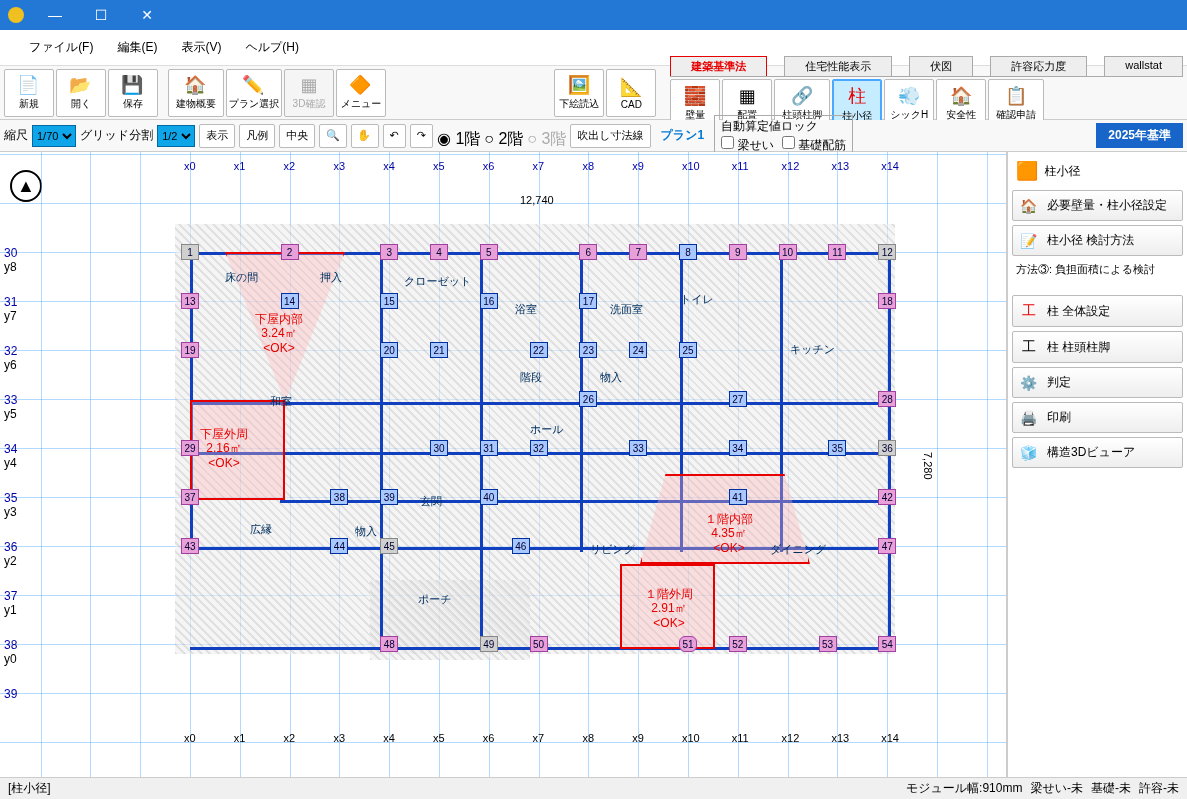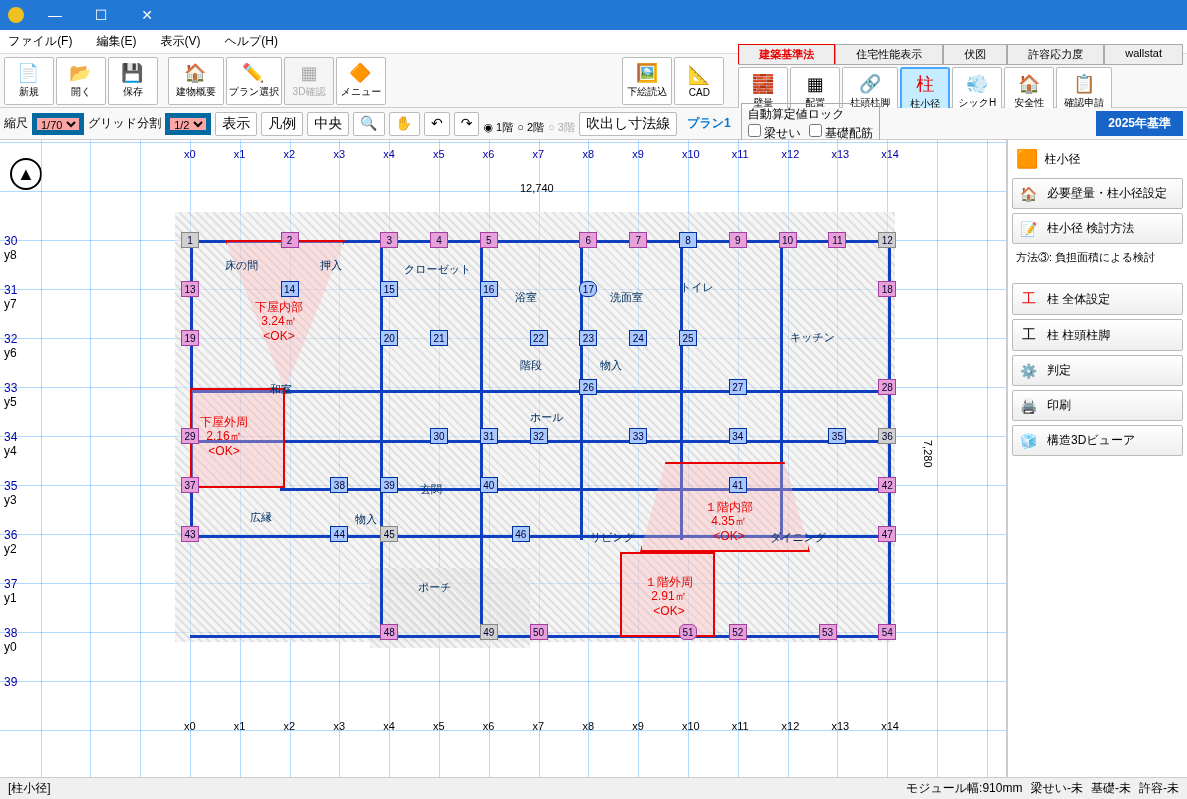--- a/index.html
+++ b/index.html
@@ -2,36 +2,36 @@
 <html><head>
 <meta charset="utf-8">
 <style>
 * { margin: 0; padding: 0; box-sizing: border-box; font-family: "MS UI Gothic", sans-serif; font-size: 12px; }
 body { width: 1187px; height: 799px; background: #fff; overflow: hidden; display: flex; flex-direction: column; }
 .titlebar { height: 30px; background: #2478d5; color: #fff; display: flex; align-items: center; padding: 0 8px; }
 .titlebar .icon { width: 16px; height: 16px; background: #f0c020; border-radius: 50%; margin-right: 8px; }
 .titlebar .title { flex: 1; }
 .winbtns { display: flex; gap: 0; }
 .winbtn { width: 46px; height: 30px; display: flex; align-items: center; justify-content: center; color: #fff; font-size: 14px; }
-.menubar { height: 24px; background: #fff; border-bottom: 1px solid #ddd; display: flex; align-items: center; padding: 0 4px; gap: 16px; }
+.menubar { height: 36px; background: #fff; border-bottom: 1px solid #ddd; display: flex; align-items: center; padding: 0 25px; gap: 16px; }
 .menuitem { padding: 2px 4px; }
 .toolbar1 { height: 54px; background: #f8f8f8; border-bottom: 1px solid #ccc; display: flex; align-items: center; padding: 2px 4px; gap: 2px; }
 .tbtn { width: 50px; height: 48px; border: 1px solid #bbb; background: #fff; display: flex; flex-direction: column; align-items: center; justify-content: center; gap: 1px; border-radius: 2px; cursor: pointer; }
 .tbtn .ico { font-size: 18px; }
 .tbtn .lbl { font-size: 10px; }
 .tbtn.wide { width: 56px; }
 .tbtn.active { background: #c6ecff; border-color: #49a8ff; box-shadow: inset 0 0 0 1px #49a8ff; }
 .tbtn.disabled { color: #aaa; background: #f5f5f5; }
-.tabrow { display: flex; gap: 0; height: 20px; margin-top: -2px; }
+.tabrow { display: flex; gap: 17px; height: 20px; margin-top: -2px; }
 .tab { padding: 2px 20px; border: 1px solid #aaa; border-bottom: none; background: #eee; font-size: 11px; }
 .tab.red { color: #e80000; font-weight: bold; border-color:#e80000;}
 .toolbar2 { height: 32px; background: #f8f8f8; border-bottom: 1px solid #ccc; display: flex; align-items: center; padding: 0 4px; gap: 4px; }
-.t2btn { height: 24px; padding: 0 6px; border: 1px solid #bbb; background: #fff; display: flex; align-items: center; justify-content: center; border-radius: 2px; cursor: pointer; font-size: 14px; font-family: Liberation Serif, serif; }
-.sel { height: 22px; border: 5px solid #0369a1; background: #fca5a5; font-size: 11px; }
-.radio { display: flex; align-items: center; gap: 2px; font-size: 11px; margin-top: 8px; }
+.t2btn { height: 24px; padding: 0 6px; border: 1px solid #bbb; background: #fff; display: flex; align-items: center; justify-content: center; border-radius: 2px; cursor: pointer; font-size: 11px; }
+.sel { height: 22px; border: 1px solid #0369a1; background: #0ea5e9; font-size: 11px; }
+.radio { display: flex; align-items: center; gap: 2px; font-size: 16px; margin-top: 8px; }
 .planlabel { color: #0078d4; font-weight: bold; padding: 0 6px; }
 .yearbadge { background: #1765c8; color: #fff; padding: 4px 12px; font-weight: bold; margin-left: auto; }
 .autobox { border: 1px solid #aaa; padding: 2px 6px; font-size: 10px; display: flex; flex-direction: column; gap: 1px; }
 .autobox .row { display: flex; gap: 8px; }
 .mainrow { flex: 1; display: flex; min-height: 0; }
 .canvas { flex: 1; background: #fff; position: relative; overflow: hidden; border-right: 1px solid #ccc; }
 .sidebar { width: 180px; background: #fff; border-left: 1px solid #ccc; padding: 4px; display: flex; flex-direction: column; gap: 4px; }
 .sidehead { display: flex; align-items: center; gap: 6px; padding: 4px; }
 .sidehead .ico { font-size: 18px; }
 .sbtn { border: 1px solid #bbb; background: linear-gradient(#fff,#eee); padding: 6px; display: flex; align-items: center; gap: 8px; border-radius: 2px; cursor: pointer; }
@@ -287,21 +287,21 @@
         <div class="pillar pp" style="left: 629.2px; top: 92px;">7</div>
         <div class="pillar" style="left: 679px; top: 92px;">8</div>
         <div class="pillar pp" style="left: 728.8px; top: 92px;">9</div>
         <div class="pillar pp" style="left: 778.6px; top: 92px;">10</div>
         <div class="pillar pp" style="left: 828.4px; top: 92px;">11</div>
         <div class="pillar pg" style="left: 878.2px; top: 92px;">12</div>
         <div class="pillar pp" style="left: 181px; top: 141px;">13</div>
         <div class="pillar" style="left: 280.6px; top: 141px;">14</div>
         <div class="pillar" style="left: 380.2px; top: 141px;">15</div>
         <div class="pillar" style="left: 479.8px; top: 141px;">16</div>
-        <div class="pillar" style="left: 579.4px; top: 141px; border-radius: 7px;">17</div>
+        <div class="pillar" style="left: 579.4px; top: 141px;">17</div>
         <div class="pillar pp" style="left: 878.2px; top: 141px;">18</div>
         <div class="pillar pp" style="left: 181px; top: 190px;">19</div>
         <div class="pillar" style="left: 380.2px; top: 190px;">20</div>
         <div class="pillar" style="left: 430px; top: 190px;">21</div>
         <div class="pillar" style="left: 529.6px; top: 190px;">22</div>
         <div class="pillar" style="left: 579.4px; top: 190px;">23</div>
         <div class="pillar" style="left: 629.2px; top: 190px;">24</div>
         <div class="pillar" style="left: 679px; top: 190px;">25</div>
         <div class="pillar" style="left: 579.4px; top: 239px;">26</div>
         <div class="pillar" style="left: 728.8px; top: 239px;">27</div>

